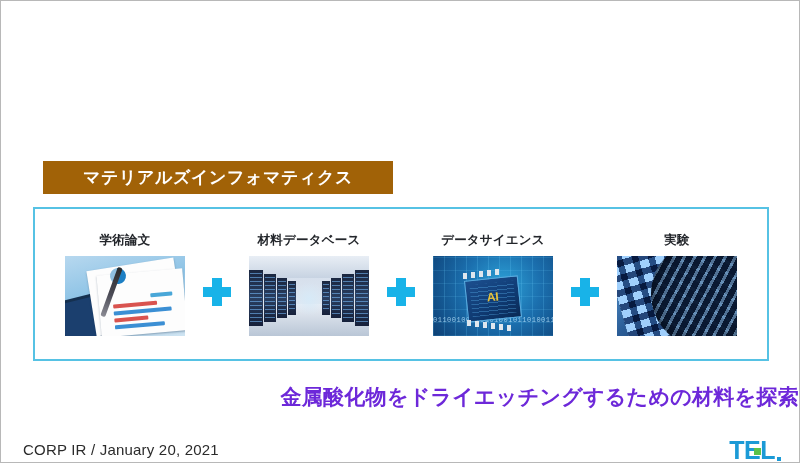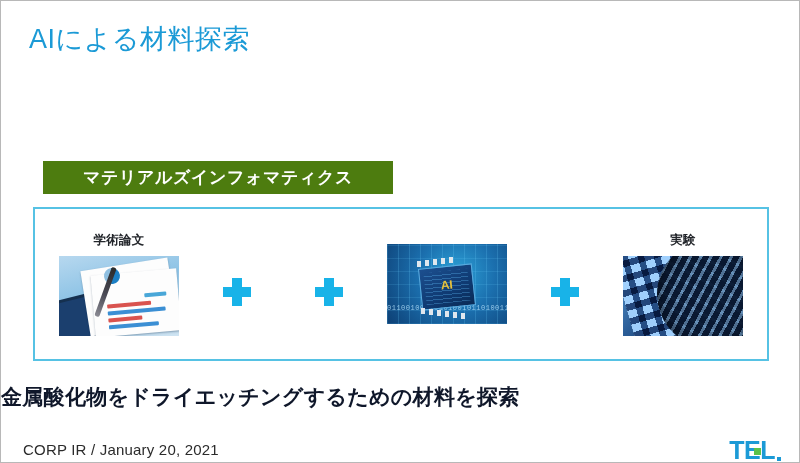--- a/index.html
+++ b/index.html
@@ -44,21 +44,21 @@
     white-space: nowrap;
   }
 
   
   #mi-banner {
     position: absolute;
     left: 42px;
     top: 160px;
     width: 350px;
     height: 33px;
-    background: #4d7c0f;
+    background: #a16207;
     display: flex;
     align-items: center;
     justify-content: center;
   }
   #mi-banner .banner-text {
     color: #ffffff;
     font-size: 17px;
     font-weight: bold;
     letter-spacing: 0.6px;
     white-space: nowrap;
@@ -78,21 +78,21 @@
 
   #pillar-row {
     position: absolute;
     left: 32px;
     top: 206px;
     width: 736px;
     height: 154px;
     display: flex;
     align-items: center;
     box-sizing: border-box;
-    padding: 0 14px;
+    padding: 0 20px;
   }
 
   .pillar {
     width: 144px;
     display: flex;
     flex-direction: column;
     align-items: center;
   }
   .pillar-label {
     font-size: 12.5px;
@@ -265,24 +265,24 @@
       repeating-linear-gradient(28deg, rgba(120,175,225,.40) 0 3px, rgba(8,20,44,.92) 3px 10px),
       #0c1b33;
     box-shadow: inset 0 0 18px rgba(0,0,0,.6);
   }
 
   
   #conclusion {
     position: absolute;
     left: 0; right: 0;
     top: 382px;
-    text-align: left;
+    text-align: right;
     font-size: 21px;
     font-weight: bold;
-    color: #0f172a;
+    color: #6d28d9;
     letter-spacing: 0.3px;
     white-space: nowrap;
   }
 
   
   #footer-text {
     position: absolute;
     left: 22px;
     top: 440px;
     font-size: 15px;
@@ -316,21 +316,20 @@
     background: #1b9ad6;
     margin-left: 2px;
     margin-bottom: 2px;
   }
 </style>
 </head>
 <body>
 
 <div id="slide">
 
-  <div id="slide-title">AIによる材料探索</div>
 
 
   <div id="mi-banner">
     <span class="banner-text">マテリアルズインフォマティクス</span>
   </div>
 
   <div id="content-box"></div>
 
   <div id="pillar-row">
 
@@ -348,26 +347,43 @@
         </div>
         <div class="pie"></div>
         <div class="pen"></div>
       </div>
     </div>
 
     <div class="plus-sep">
       <div class="plus-glyph"></div>
     </div>
 
+    <div class="pillar">
+      <div class="pillar-label">材料データベース</div>
+      <div class="pillar-img img-server">
+        <div class="ceiling"></div>
+        <div class="floor"></div>
+        <div class="glow"></div>
+        <div class="rack" style="left:0px;  top:14px; width:14px; height:56px;"></div>
+        <div class="rack" style="left:15px; top:18px; width:12px; height:48px;"></div>
+        <div class="rack" style="left:28px; top:22px; width:10px; height:40px;"></div>
+        <div class="rack" style="left:39px; top:25px; width:8px;  height:34px;"></div>
+        <div class="rack" style="left:106px;top:14px; width:14px; height:56px;"></div>
+        <div class="rack" style="left:93px; top:18px; width:12px; height:48px;"></div>
+        <div class="rack" style="left:82px; top:22px; width:10px; height:40px;"></div>
+        <div class="rack" style="left:73px; top:25px; width:8px;  height:34px;"></div>
+      </div>
+    </div>
 
     <div class="plus-sep">
       <div class="plus-glyph"></div>
     </div>
 
     <div class="pillar">
+      <div class="pillar-label">データサイエンス</div>
       <div class="pillar-img img-chip">
         <div class="traces"></div>
         <div class="binary">01100100110101001011010011010100101101001101</div>
         <div class="chip">
           <div class="chip-label">AI</div>
         </div>
         <div class="pin" style="left:34px; top:64px;"></div>
         <div class="pin" style="left:42px; top:65px;"></div>
         <div class="pin" style="left:50px; top:66px;"></div>
         <div class="pin" style="left:58px; top:67px;"></div>

